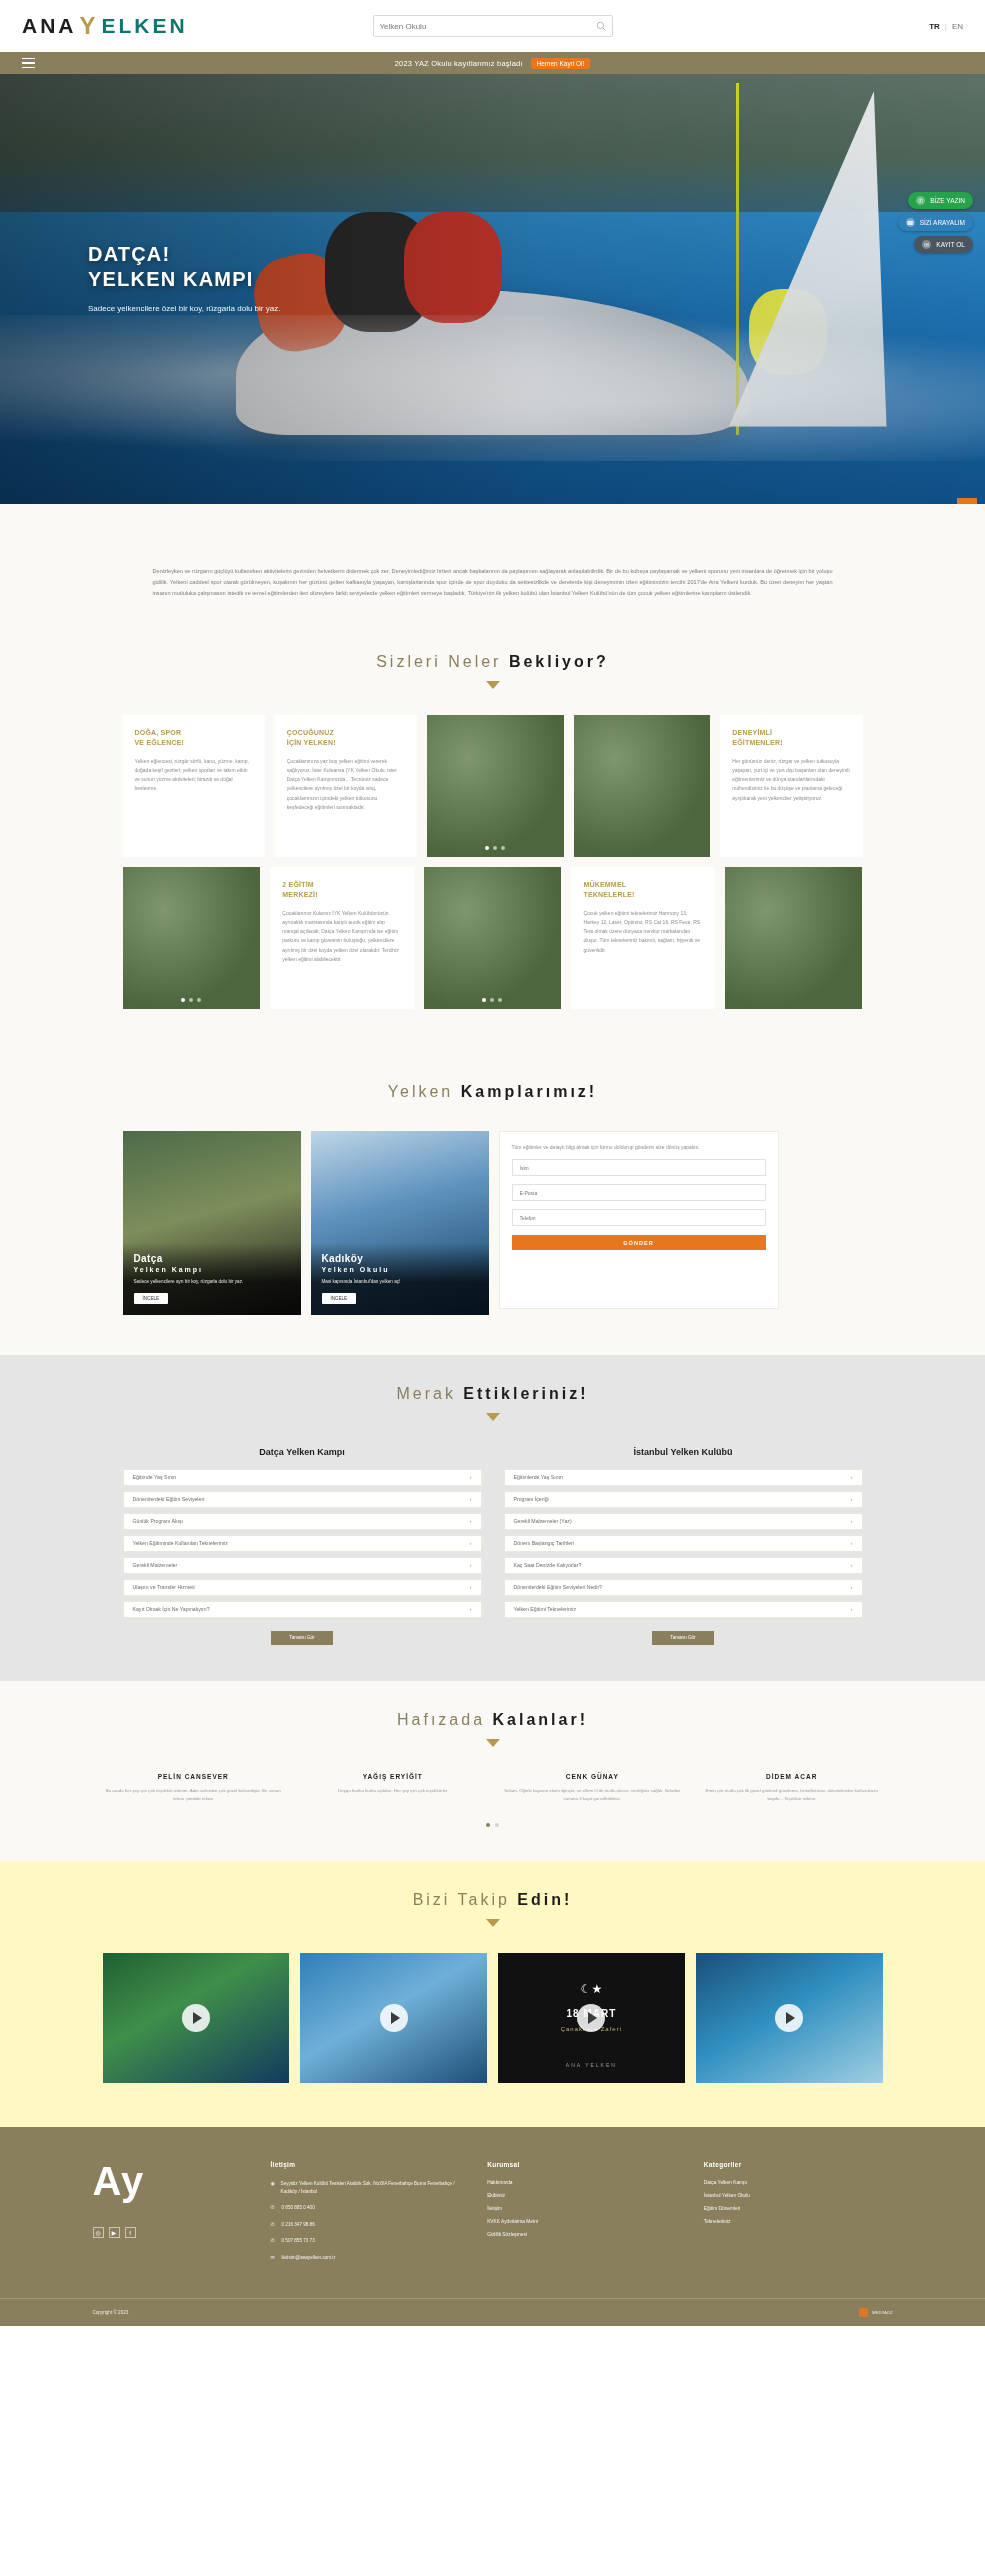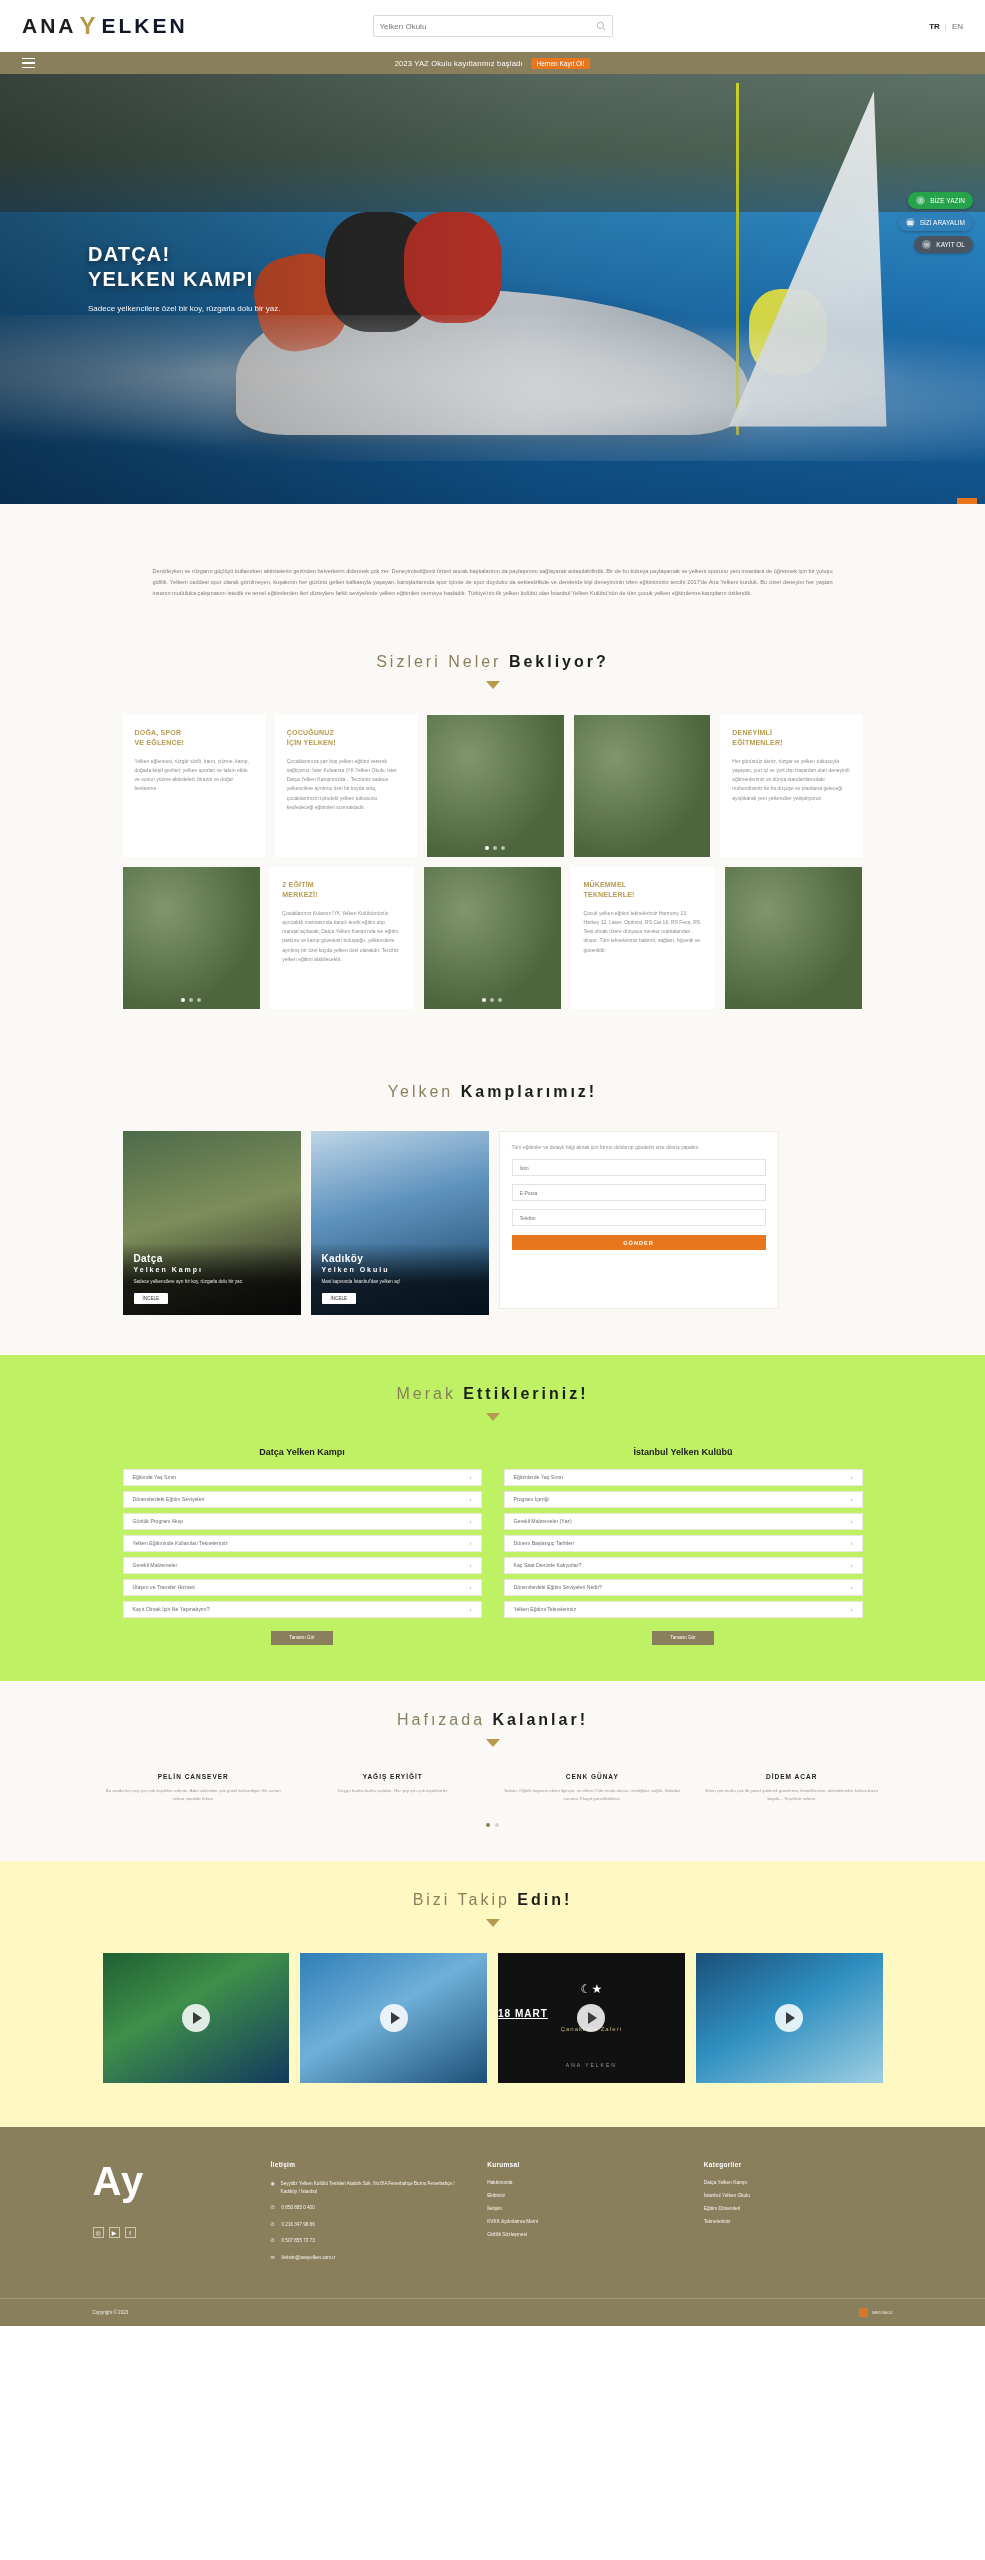--- a/index.html
+++ b/index.html
@@ -25,21 +25,21 @@
     display: flex;
     align-items: center;
     gap: 2px;
     font-size: 21px;
     letter-spacing: 3px;
     color: #1d1d1b;
     font-weight: 700;
   }
   .logo .ana { color: #1d1d1b; }
   .logo .mark { color: #b79a4e; font-size: 24px; margin: 0 1px; }
-  .logo .yelken { color: #0f172a; }
+  .logo .yelken { color: #0f766e; }
   .topbar-search {
     position: absolute;
     left: 50%;
     transform: translateX(-50%);
     width: 240px;
     height: 22px;
     border: 1px solid #d8d8d8;
     border-radius: 2px;
     display: flex;
     align-items: center;
@@ -253,21 +253,21 @@
     border:1px solid #e2e2e2; background:#fff; font-size:5px; color:#9a9a9a;
     padding: 0 7px; outline:none; font-family:"Liberation Sans", sans-serif;
   }
   .form-card .send {
     display:block; width:100%; height: 15px; margin-top: 9px;
     background:#e8761d; color:#fff; border:none; font-size:5.6px; letter-spacing:1px;
     font-weight:700; cursor:pointer; font-family:"Liberation Sans", sans-serif;
   }
 
   
-  .merak { background:#bef264; padding: 30px 16px 36px; }
+  .merak { background:#e5e5e5; padding: 30px 16px 36px; }
   .acc-wrap { width: 740px; margin: 26px auto 0; display:flex; gap: 22px; }
   .acc-col { flex:1; }
   .acc-col h3 {
     text-align:center; font-size: 9px; color:#1d1d1b; font-weight:700; margin-bottom: 12px;
   }
   .acc-item {
     background:#fff; border:1px solid #ece7dd; height: 17px;
     display:flex; align-items:center; padding: 0 9px; margin-bottom: 5px;
     font-size: 5.2px; color:#6d6d6d; position:relative;
   }
@@ -295,21 +295,21 @@
     flex:1; height: 130px; position:relative; overflow:hidden;
   }
   .v1 { background: linear-gradient(150deg,#1f5f33,#3f8f4a 40%,#123a5e); }
   .v2 { background: linear-gradient(150deg,#2f7fb8,#6fb0d8 45%,#1d4f78); }
   .v3 { background: #111111; }
   .v4 { background: linear-gradient(150deg,#1b4f78,#2f8fc0 45%,#9fcfe2); }
   .v3 .flag {
     position:absolute; top: 22%; left:50%; transform:translateX(-50%);
     color:#fff; font-size: 12px;
   }
-  .v3 .d1 { position:absolute; top:42%; left:0; right:0; text-align:left; color:#fff; font-size: 10px; font-weight:700; letter-spacing:1px;text-decoration:underline;}
+  .v3 .d1 { position:absolute; top:42%; left:0; right:0; text-align:center; color:#fff; font-size: 10px; font-weight:700; letter-spacing:1px;}
   .v3 .d2 { position:absolute; top:56%; left:0; right:0; text-align:center; color:#c8b178; font-size: 6px; letter-spacing:1px;}
   .v3 .d3 { position:absolute; bottom:12%; left:0; right:0; text-align:center; color:#9a9a9a; font-size: 5px; letter-spacing:2px;}
   .play {
     position:absolute; left:50%; top:50%; transform:translate(-50%,-50%);
     width: 28px; height: 28px; border-radius:50%;
     background: rgba(255,255,255,.85);
     display:flex; align-items:center; justify-content:center;
   }
   .play::after {
     content:""; width:0;height:0;

